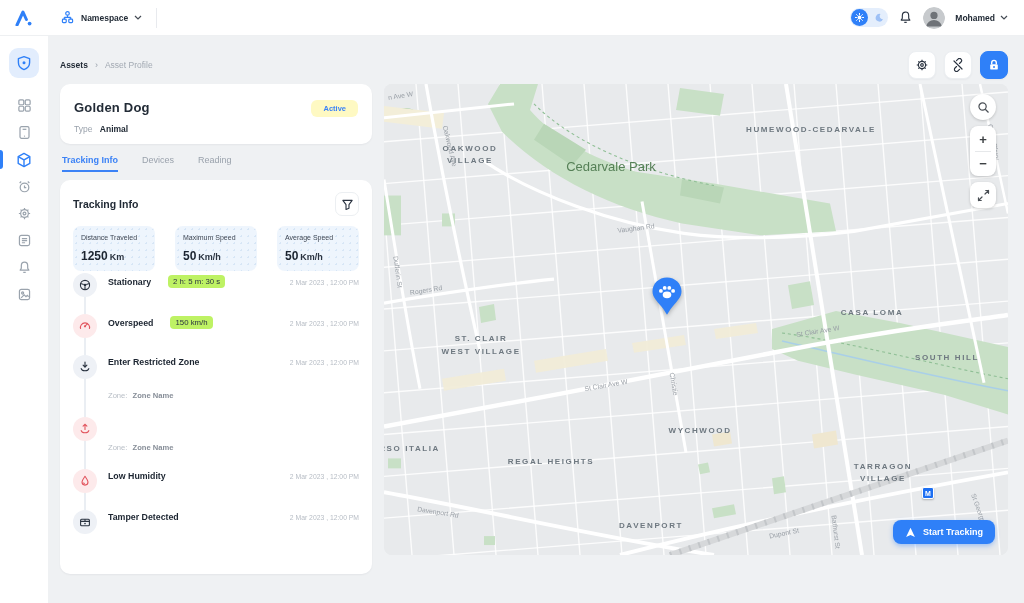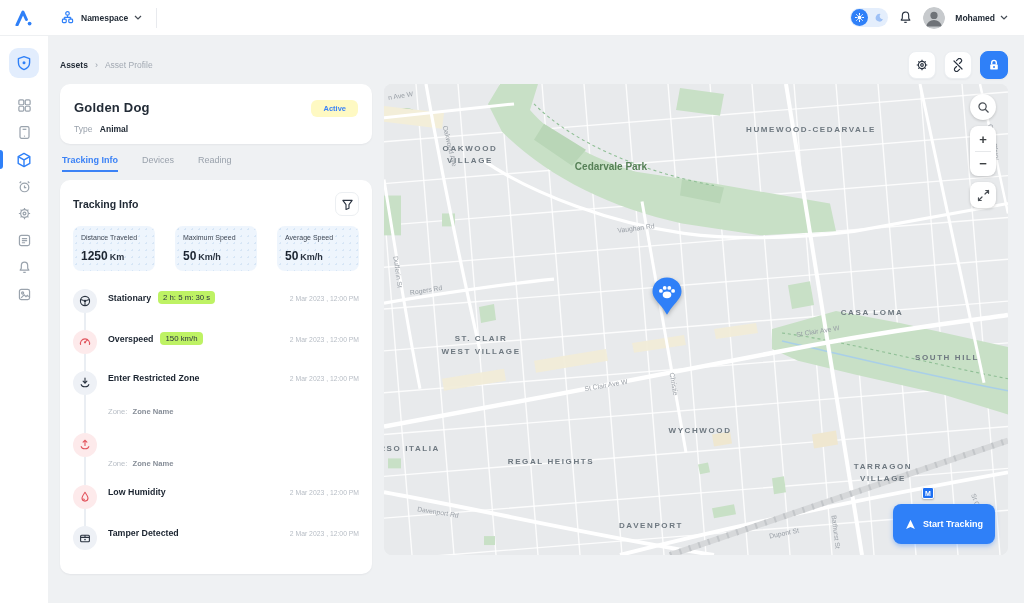--- a/index.html
+++ b/index.html
@@ -57,60 +57,60 @@
 
   .tabs { display:flex; gap:24px; margin:11px 2px 8px 2px; }
   .tab { font-size:9px; color:#9aa2ac; padding-bottom:5px; border-bottom:2px solid transparent; cursor:pointer; }
   .tab.active { color:#3b82f6; font-weight:bold; border-bottom-color:#3b82f6; }
 
   .tracking-card { padding:12px 13px; height:394px; position:relative; }
   .tc-head { display:flex; align-items:center; justify-content:space-between; margin-bottom:10px; }
   .tc-title { font-size:10.5px; font-weight:bold; }
   .filter-btn { width:24px; height:24px; border-radius:7px; border:1px solid #eceff2; background:#fff; display:flex; align-items:center; justify-content:center; cursor:pointer; }
 
-  .stats { display:flex; gap:20px; margin-bottom:18px; }
+  .stats { display:flex; gap:20px; margin-bottom:2px; }
   .stat { flex:1; background:#eef5fd; border-radius:8px; padding:8px 8px 7px 8px;
           background-image:radial-gradient(#d7e6f6 1px, transparent 1px); background-size:7px 7px; cursor:default;}
   .stat-lab { font-size:7px; color:#3f4754; margin-bottom:5px; white-space:nowrap; }
   .stat-val { font-size:12px; font-weight:bold; color:#1b2430; }
   .stat-unit { font-size:9px; font-weight:bold; color:#2a3340; margin-left:2px; }
 
   .events { position:relative; }
   .events::before { content:""; position:absolute; left:11px; top:16px; bottom:22px; width:2px; background:#eaeef3; }
   .event { position:relative; display:flex; gap:11px; margin-bottom:17px; align-items:flex-start; }
   .event:last-child { margin-bottom:0; }
   .eicon { width:24px; height:24px; border-radius:50%; flex:none; display:flex; align-items:center; justify-content:center; position:relative; z-index:1; }
   .eicon.neutral { background:#eef1f6; color:#2a3340; }
   .eicon.alert { background:#fdeaeb; color:#e2565f; }
   .e-body { flex:1; padding-top:2px; }
-  .e-line1 { display:flex; align-items:center; gap:7px; }
+  .e-line1 { display:flex; align-items:center; gap:17px; }
   .e-title { font-size:8.8px; font-weight:bold; color:#1b2430; white-space:nowrap; }
   .e-badge { background:#bef264; border-radius:4px; font-size:7.8px; color:#2a3340; padding:2px 5px; white-space:nowrap; }
   .e-time { margin-left:auto; font-size:6.8px; color:#b7bdc5; white-space:nowrap; padding-top:1px; }
   .e-sub { margin-top:24px; font-size:7.6px; }
   .e-zl { color:#b7bdc5; margin-right:3px; }
   .e-zv { color:#878e98; font-weight:bold; }
 
   
   .map { position:relative; flex:1; height:471px; border-radius:8px; overflow:hidden; background:#e8eaec; }
   .map-svg { position:absolute; inset:0; width:100%; height:100%; }
   .rlabel { position:absolute; transform:translate(-50%,-50%); font-size:8px; font-weight:bold; letter-spacing:1.6px;
             color:#6e7880; white-space:nowrap; pointer-events:none; }
-  .plabel { position:absolute; transform:translate(-50%,-50%); font-size:10px; font-weight:bold; color:#568057; white-space:nowrap; pointer-events:none;}
+  .plabel { position:absolute; transform:translate(-50%,-50%); font-size:13px; font-weight:normal; color:#568057; white-space:nowrap; pointer-events:none;}
   .slabel { position:absolute; font-size:6.8px; color:#999fa6; white-space:nowrap; pointer-events:none; }
   .marker { position:absolute; left:266px; top:192px; width:34px; height:40px; cursor:pointer; filter:drop-shadow(0 2px 2px rgba(0,0,0,.25)); }
   .mbadge { position:absolute; left:538px; top:403px; width:12px; height:12px; background:#1d6ff2; border:1.5px solid #fff;
             border-radius:2px; color:#fff; font-size:7px; font-weight:bold; display:flex; align-items:center; justify-content:center; box-shadow:0 1px 2px rgba(0,0,0,.25); cursor:pointer;}
   .ctrl { position:absolute; background:#fff; box-shadow:0 1px 3px rgba(0,0,0,.18); display:flex; align-items:center; justify-content:center; cursor:pointer; }
   .ctrl-search { right:12px; top:10px; width:26px; height:26px; border-radius:50%; }
   .ctrl-zoom { right:12px; top:42px; width:26px; height:50px; border-radius:8px; flex-direction:column; justify-content:space-between; padding:2px 0;}
   .zbtn { width:26px; height:22px; display:flex; align-items:center; justify-content:center; font-size:13px; font-weight:bold; color:#3c4043; cursor:pointer; border:none; background:none;}
   .zdiv { width:16px; height:1px; background:#e6e8ea; }
   .ctrl-expand { right:12px; top:98px; width:26px; height:26px; border-radius:8px; }
-  .start-btn { position:absolute; right:13px; bottom:11px; height:40px; padding:0 12px; background:#2f80f8; border:none; border-radius:8px;
+  .start-btn { position:absolute; right:13px; bottom:11px; height:24px; padding:0 12px; background:#2f80f8; border:none; border-radius:8px;
                display:flex; align-items:center; gap:7px; color:#fff; font-family:inherit; font-size:9px; font-weight:bold; cursor:pointer;
                box-shadow:0 2px 5px rgba(47,128,248,.4); }
 </style>
 </head>
 <body>
 
 <div class="app">
 
   <header class="topbar">
     <div class="tb-left">

